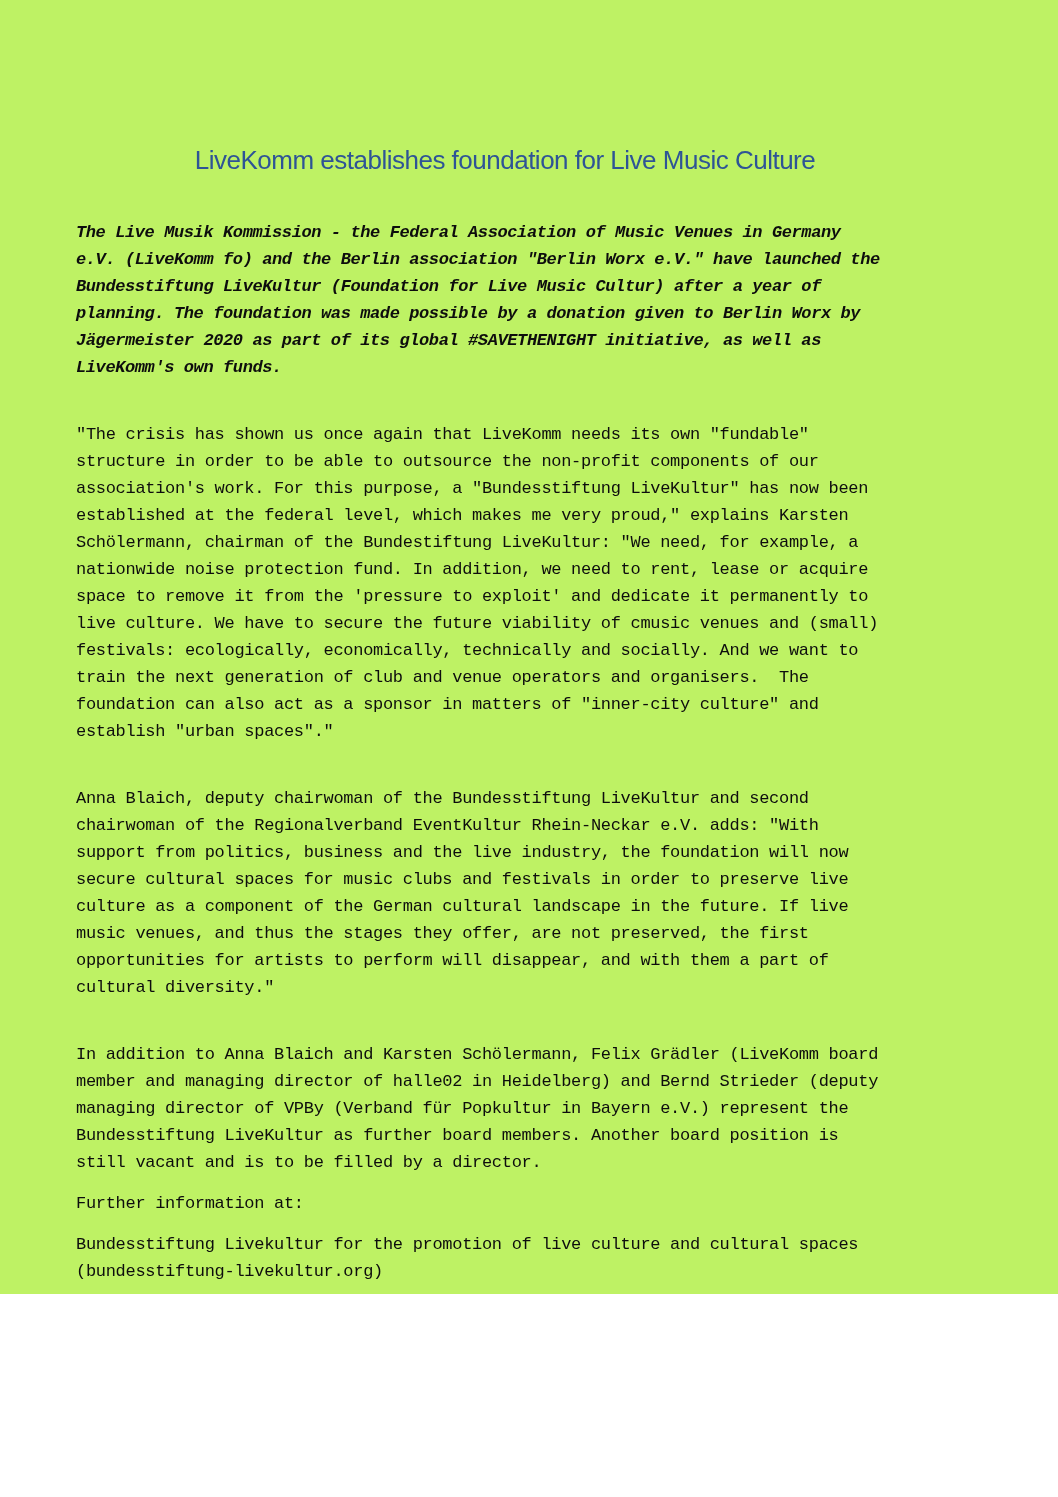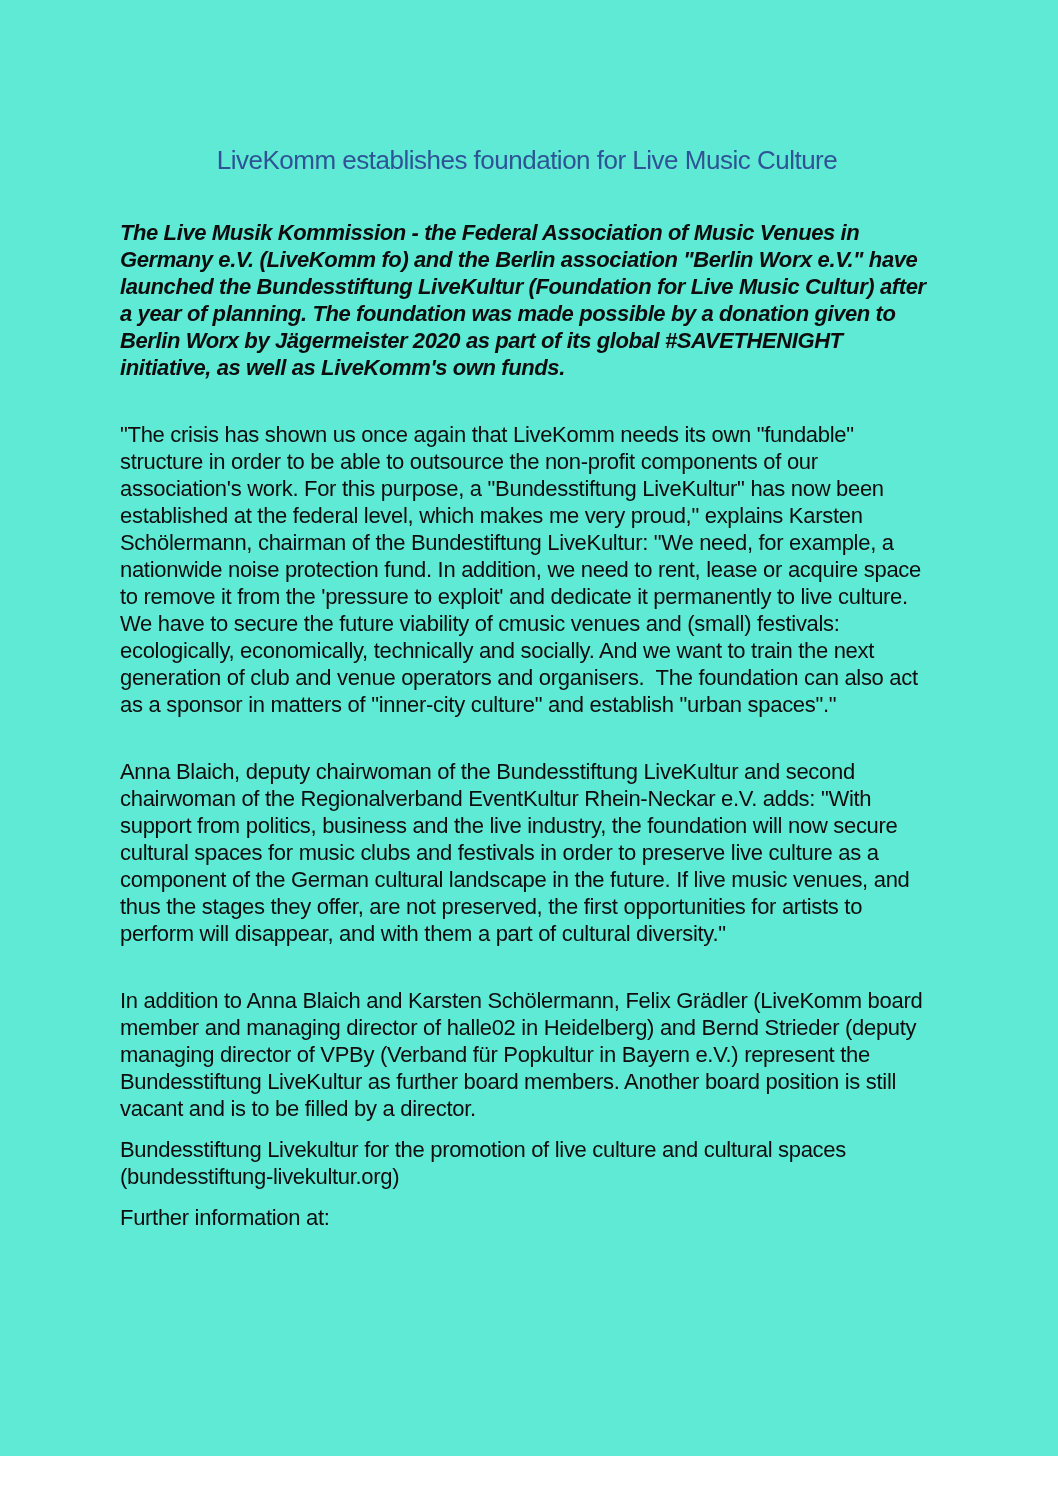--- a/index.html
+++ b/index.html
@@ -10,58 +10,59 @@
   body {
     width: 1058px;
     height: 1497px;
     overflow: hidden;
     font-family: "Liberation Sans", sans-serif;
     color: #0d0d0d;
   }
   .doc-page {
     box-sizing: border-box;
     width: 1058px;
-    height: 1456px;
-    padding: 144px 124px 0 120px;
-    background: #5eead4;
+    height: 1294px;
+    padding: 144px 124px 0 76px;
+    background: #bef264;
   }
   .doc-title {
     margin: 0 0 42px 0;
     text-align: center;
     font-size: 26px;
     font-weight: 400;
     letter-spacing: -0.5px;
     line-height: 1.25;
     color: var(--title-color, #2E5496);
   }
   .doc-body {
     width: 808px;
   }
   .para {
     margin: 0 0 14px 0;
-    font-size: 22px;
+    font-size: 17px;
     line-height: 27px;
     letter-spacing: -0.3px;
     white-space: pre-wrap;
+    font-family: Liberation Mono, monospace;
   }
   .para.lead {
     font-style: italic;
     font-weight: 700;
     letter-spacing: -0.4px;
   }
   .para.gap-before {
     margin-top: 40px;
   }
 </style>
 </head>
 <body>
 
 <div class="doc-page">
   <h1 class="doc-title">LiveKomm establishes foundation for Live Music Culture</h1>
   <div class="doc-body">
       <p class="para lead">The Live Musik Kommission - the Federal Association of Music Venues in Germany e.V. (LiveKomm fo) and the Berlin association "Berlin Worx e.V." have launched the Bundesstiftung LiveKultur (Foundation for Live Music Cultur) after a year of planning. The foundation was made possible by a donation given to Berlin Worx by Jägermeister 2020 as part of its global #SAVETHENIGHT initiative, as well as LiveKomm's own funds.</p>
       <p class="para body gap-before">"The crisis has shown us once again that LiveKomm needs its own "fundable" structure in order to be able to outsource the non-profit components of our association's work. For this purpose, a "Bundesstiftung LiveKultur" has now been established at the federal level, which makes me very proud," explains Karsten Schölermann, chairman of the Bundestiftung LiveKultur: "We need, for example, a nationwide noise protection fund. In addition, we need to rent, lease or acquire space to remove it from the 'pressure to exploit' and dedicate it permanently to live culture. We have to secure the future viability of cmusic venues and (small) festivals: ecologically, economically, technically and socially. And we want to train the next generation of club and venue operators and organisers.  The foundation can also act as a sponsor in matters of "inner-city culture" and establish "urban spaces"."</p>
       <p class="para body gap-before">Anna Blaich, deputy chairwoman of the Bundesstiftung LiveKultur and second chairwoman of the Regionalverband EventKultur Rhein-Neckar e.V. adds: "With support from politics, business and the live industry, the foundation will now secure cultural spaces for music clubs and festivals in order to preserve live culture as a component of the German cultural landscape in the future. If live music venues, and thus the stages they offer, are not preserved, the first opportunities for artists to perform will disappear, and with them a part of cultural diversity."</p>
       <p class="para body gap-before">In addition to Anna Blaich and Karsten Schölermann, Felix Grädler (LiveKomm board member and managing director of halle02 in Heidelberg) and Bernd Strieder (deputy managing director of VPBy (Verband für Popkultur in Bayern e.V.) represent the Bundesstiftung LiveKultur as further board members. Another board position is still vacant and is to be filled by a director.</p>
+      <p class="para body">Further information at:</p>
       <p class="para body">Bundesstiftung Livekultur for the promotion of live culture and cultural spaces (bundesstiftung-livekultur.org)</p>
-      <p class="para body">Further information at:</p>
     </div>
 </div>
 
 </body></html>

